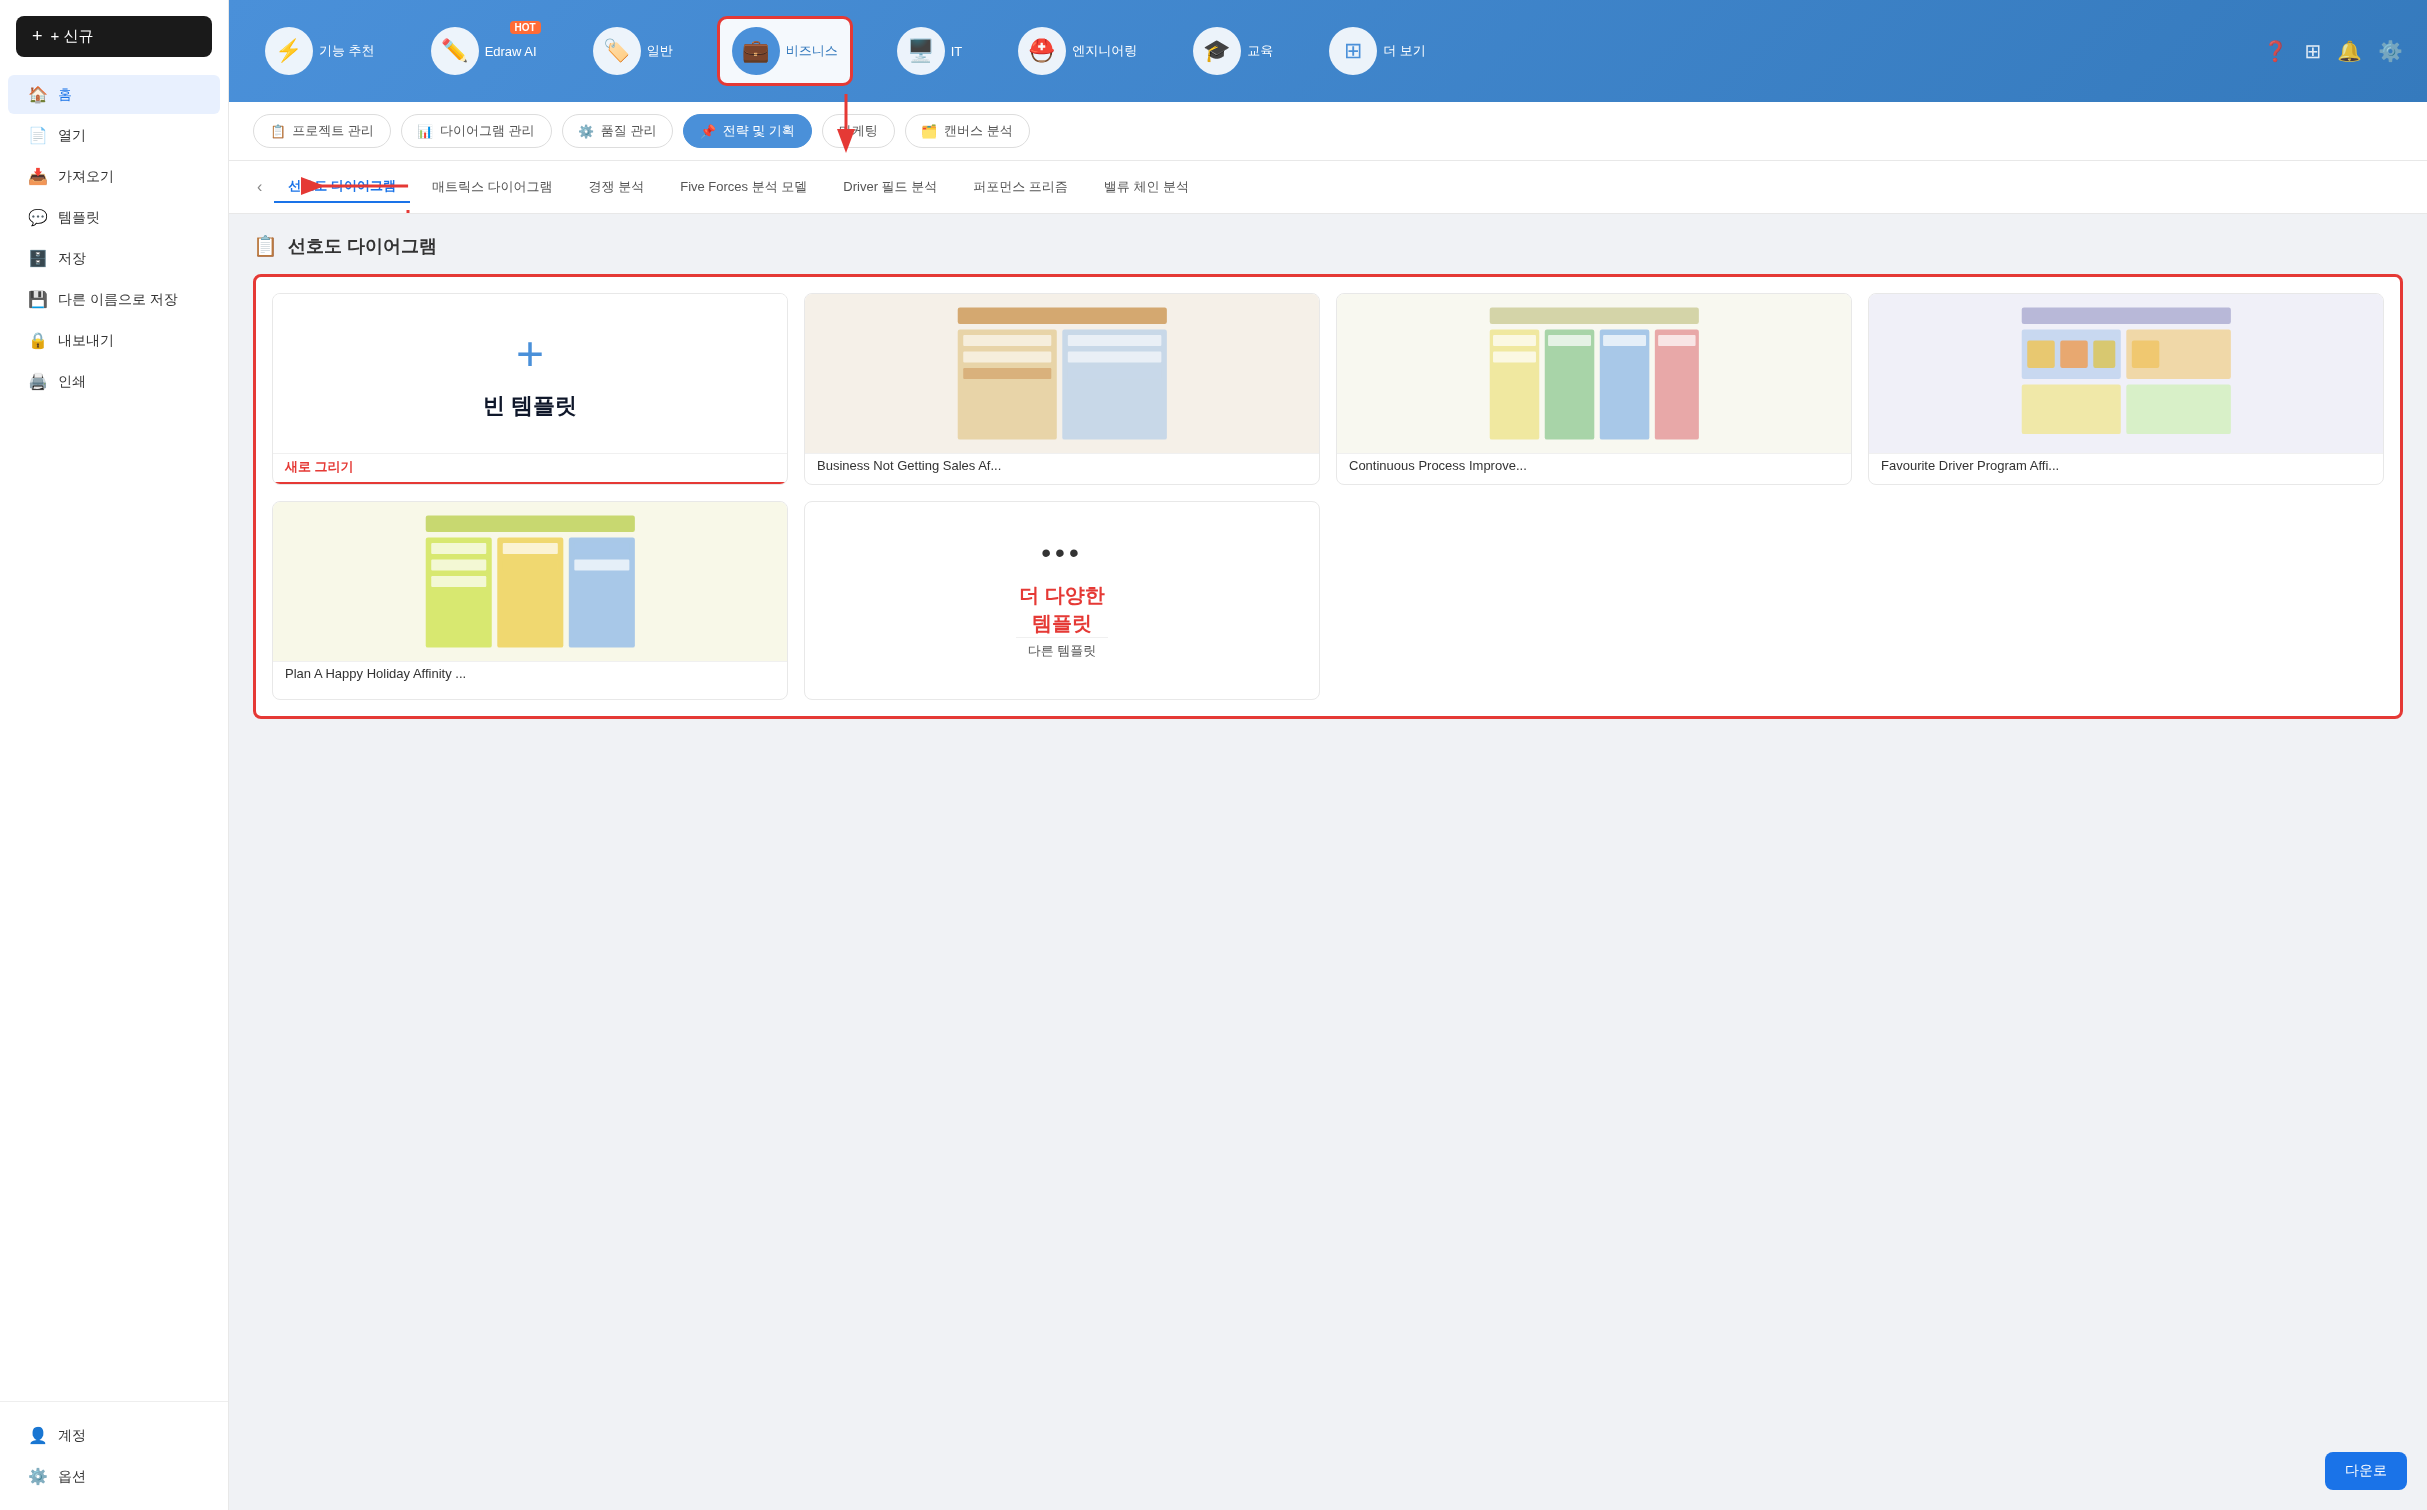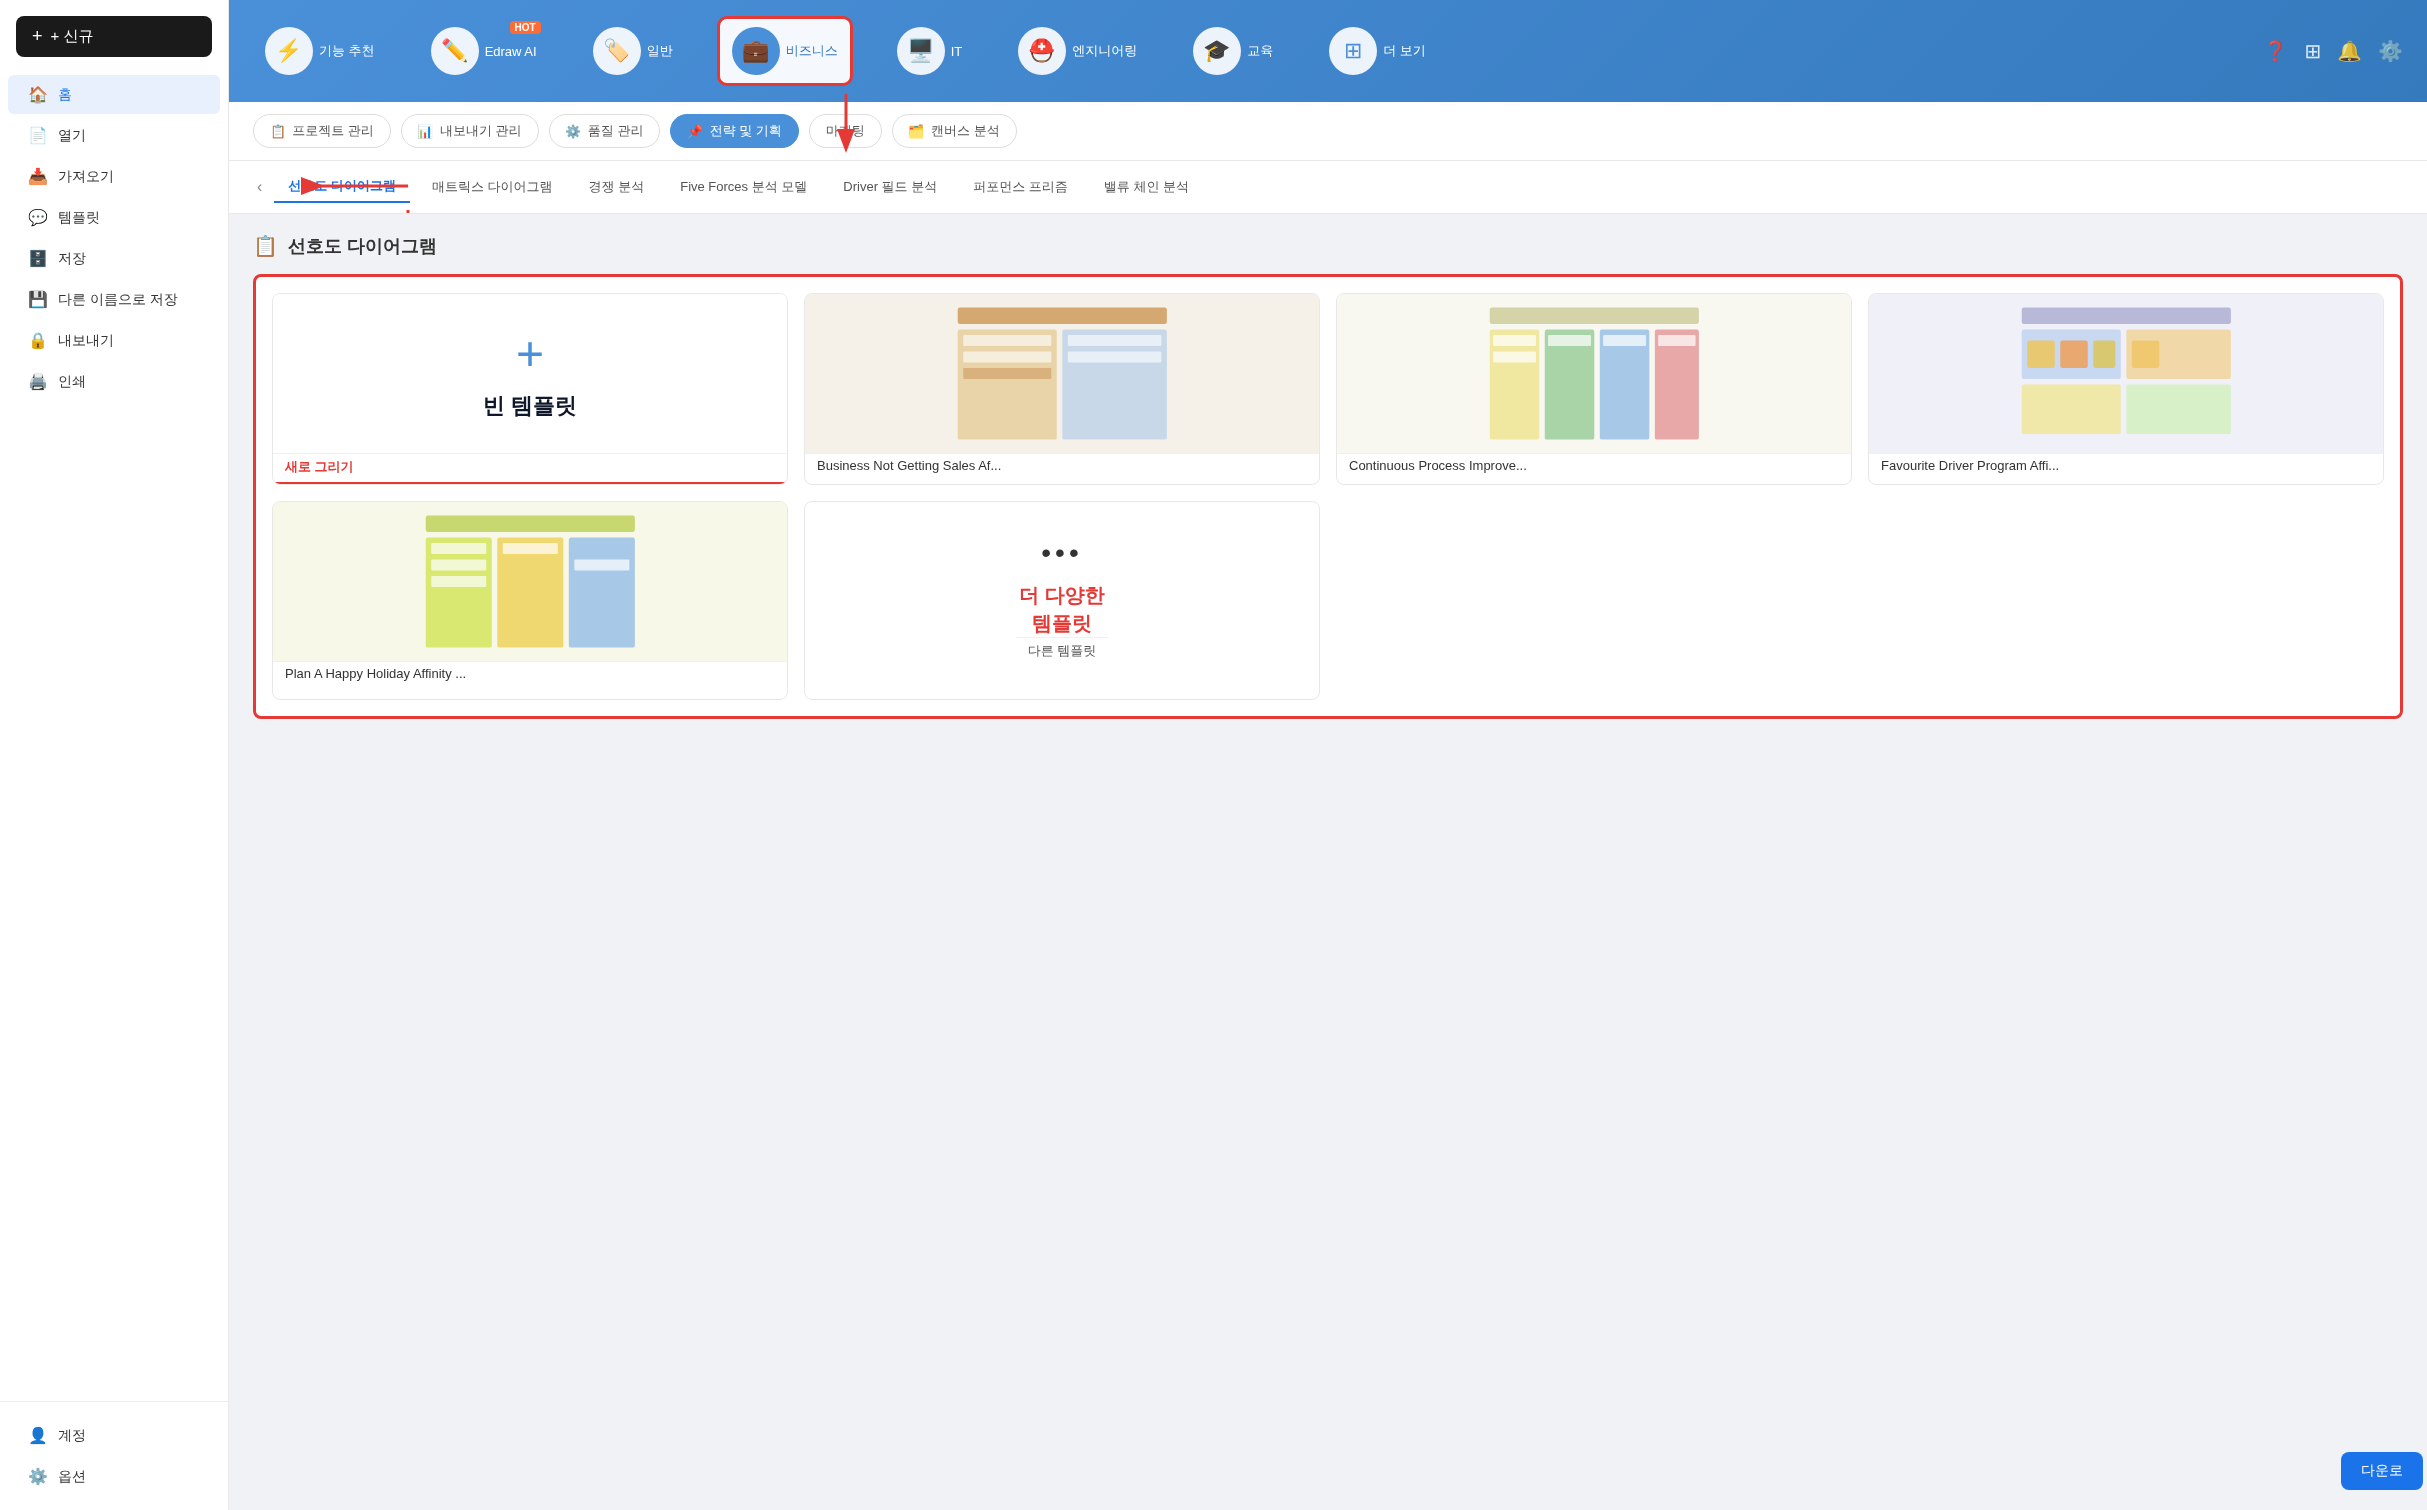--- a/index.html
+++ b/index.html
@@ -230,21 +230,21 @@
       cursor: pointer;
       min-height: 199px;
     }
     .more-dots { font-size: 28px; color: #333; letter-spacing: 4px; margin-bottom: 12px; }
     .more-text { font-size: 20px; font-weight: bold; color: #e53935; line-height: 1.4; text-align: center; }
 
     
     .download-btn {
       position: fixed;
       bottom: 20px;
-      right: 4px;
+      right: 20px;
       background: #1a73e8;
       color: #fff;
       border: none;
       border-radius: 8px;
       padding: 10px 20px;
       font-size: 14px;
       cursor: pointer;
       font-weight: 500;
     }
   </style>
@@ -368,21 +368,21 @@
     </svg>
   </div>
 
   <div class="cat-tabs">
     <div class="cat-tab">
       <span>📋</span>
       <span>프로젝트 관리</span>
     </div>
     <div class="cat-tab">
       <span>📊</span>
-      <span>내보내기 관리</span>
+      <span>다이어그램 관리</span>
     </div>
     <div class="cat-tab">
       <span>⚙️</span>
       <span>품질 관리</span>
     </div>
     <div class="cat-tab active">
       <span>📌</span>
       <span>전략 및 기획</span>
     </div>
     <div class="cat-tab">

